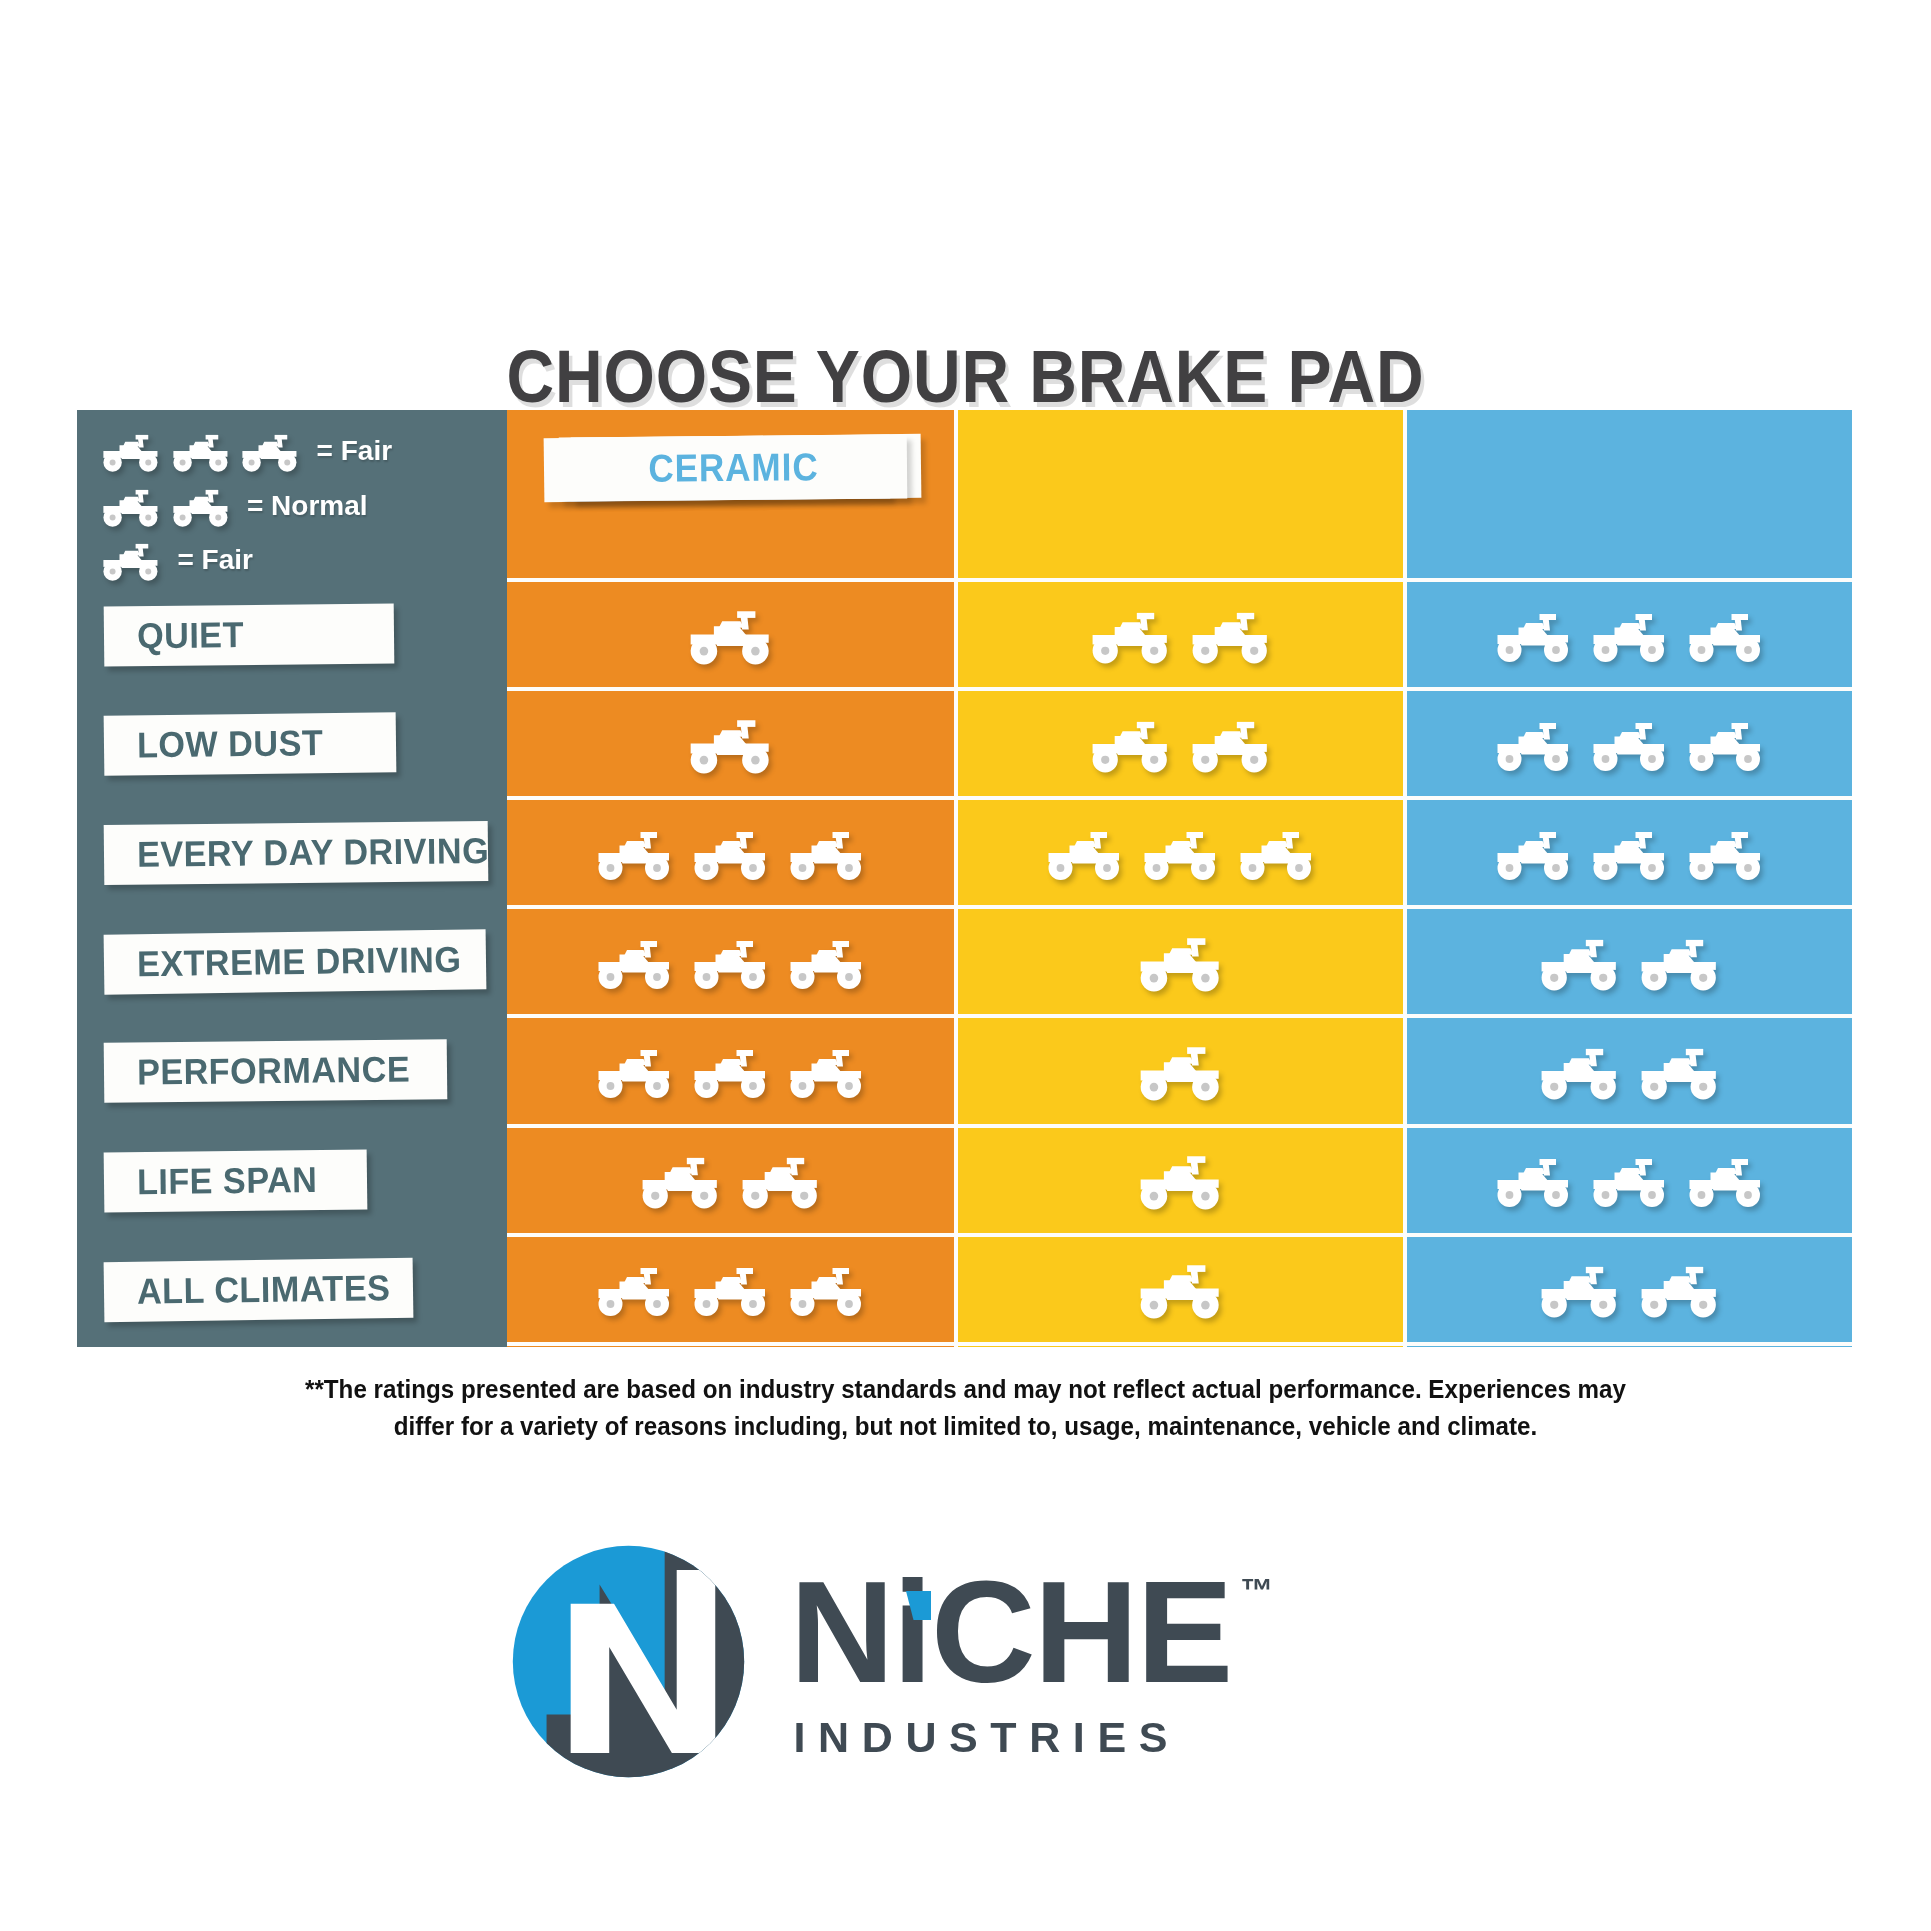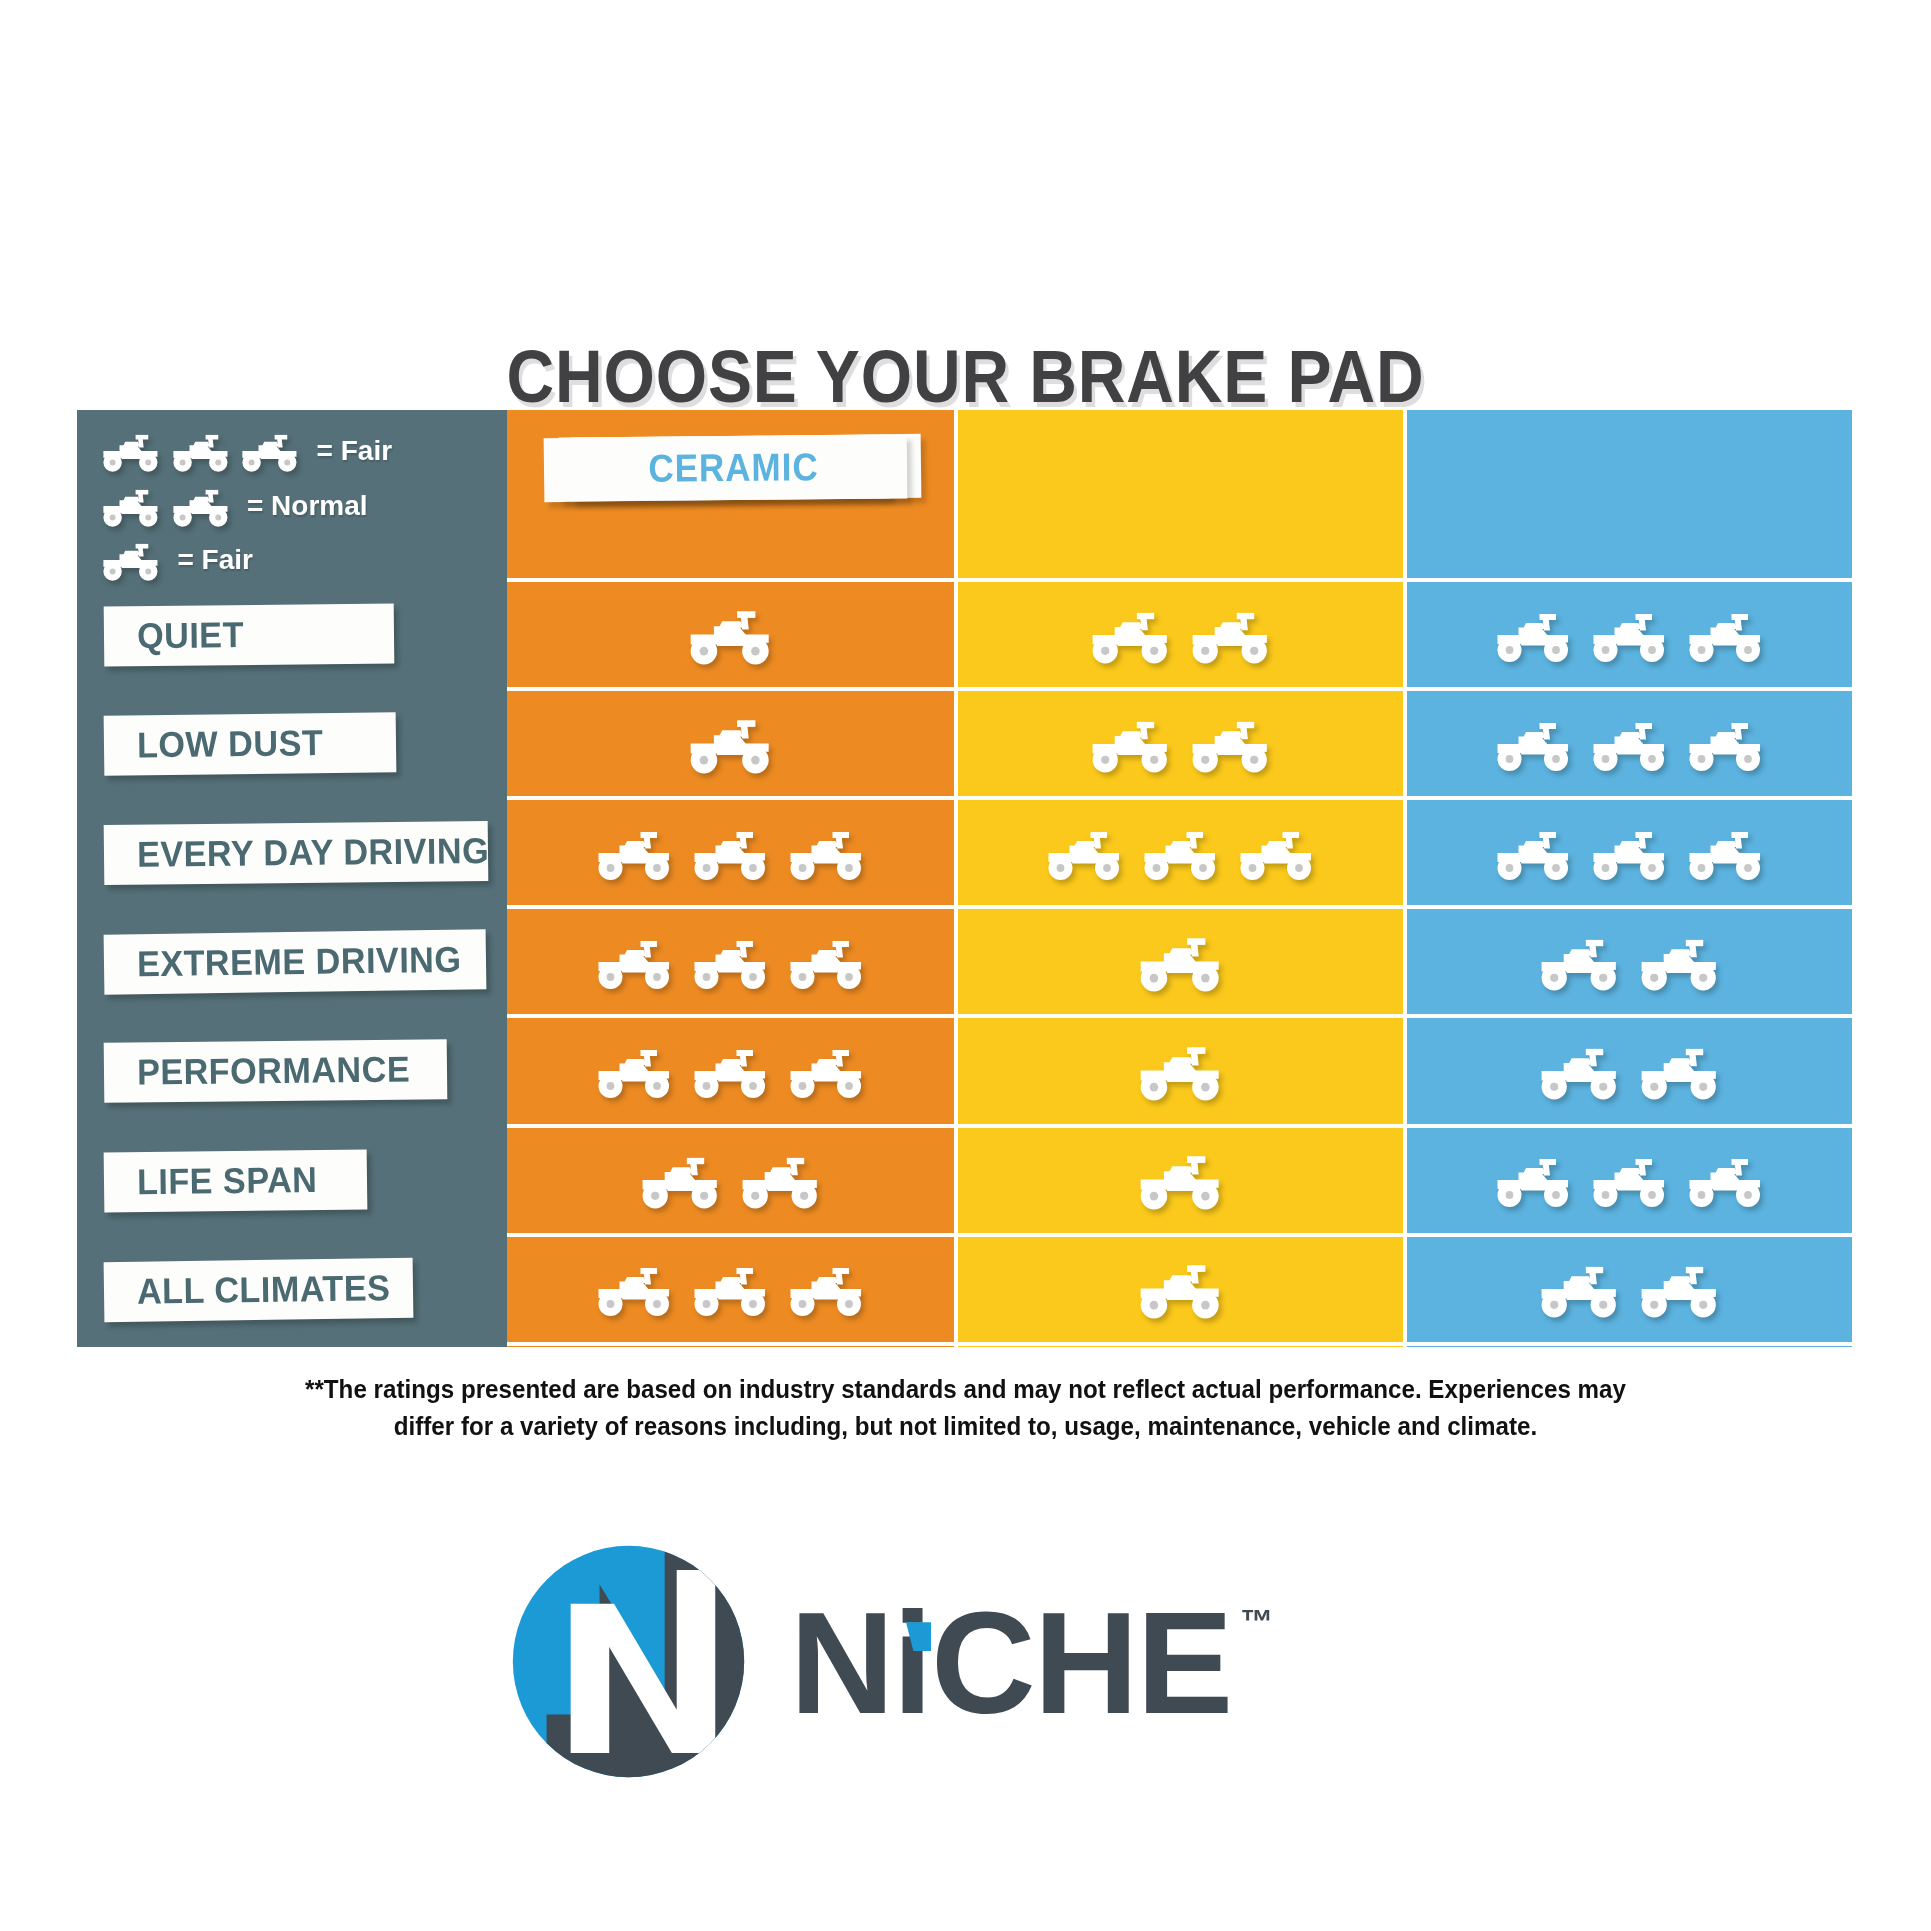--- a/index.html
+++ b/index.html
@@ -1111,15 +1111,16 @@
       </g>
     </svg>
   </div>
   <div id="logo-text">
     <div id="wordmark">
       <span>N</span><span class="lower-i" style="position: relative; display: inline-block;">i<span style="position: absolute; left: 13.5px; top: 25px;">
             <span style="position: absolute; width: 25px; height: 29px; background: rgb(27, 154, 214); clip-path: polygon(0px 0px, 100% 0px, 100% 100%, 30% 100%); left: 0px; top: 0px; pointer-events: none;"></span>
           </span></span><span>CHE</span>
       <span id="tm">™</span>
     </div>
+    <div id="subword">INDUSTRIES</div>
   </div>
 </div>
 
 
 </body></html>

